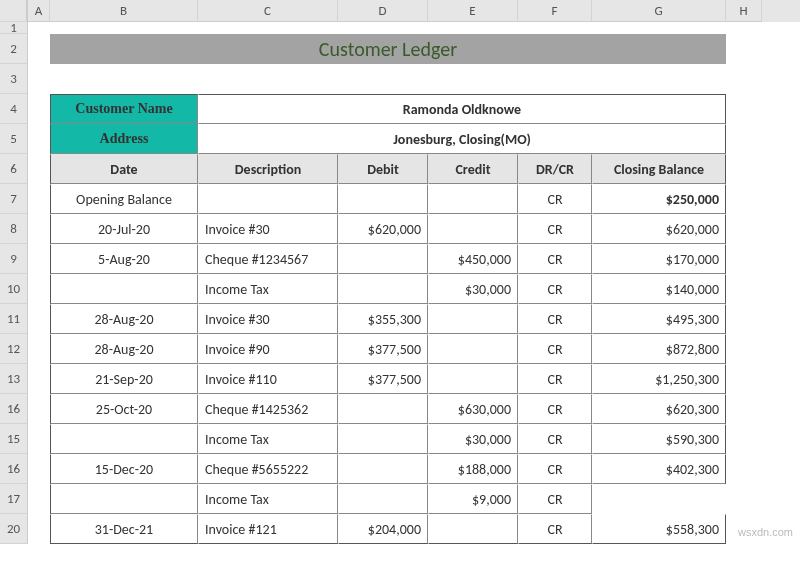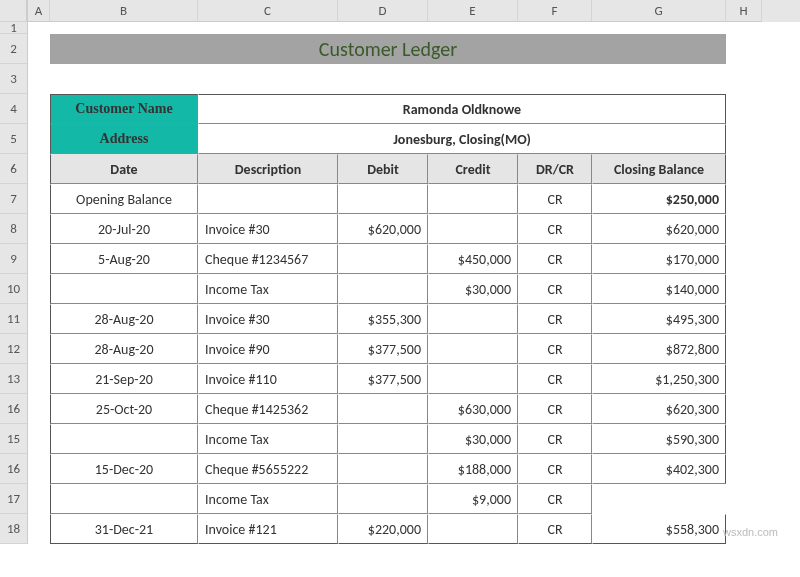--- a/index.html
+++ b/index.html
@@ -103,21 +103,21 @@
     }
     .center { justify-content: center; }
     .right { justify-content: flex-end; }
     .bold { font-weight: bold; }
     .merge-value {
       font-weight: bold;
       justify-content: center;
     }
     .watermark {
       position: absolute;
-      right: 22px;
+      right: 7px;
       bottom: 6px;
       font-size: 11px;
       color: #bbb;
       font-family: Arial, sans-serif;
     }
   </style>
 </head>
 <body>
 
 <div class="sheet">
@@ -134,21 +134,21 @@
     <div class="row-header">8</div>
     <div class="row-header">9</div>
     <div class="row-header">10</div>
     <div class="row-header">11</div>
     <div class="row-header">12</div>
     <div class="row-header">13</div>
     <div class="row-header">16</div>
     <div class="row-header">15</div>
     <div class="row-header">16</div>
     <div class="row-header">17</div>
-    <div class="row-header">18</div>
+    <div class="row-header">20</div>
   </div>
 
   <div class="grid-area">
 
     <div class="col-headers">
       <div class="col-header col-A">A</div>
       <div class="col-header col-B">B</div>
       <div class="col-header col-C">C</div>
       <div class="col-header col-D">D</div>
       <div class="col-header col-E">E</div>
@@ -307,21 +307,21 @@
           <div class="cell col-C br bb">Income Tax</div>
           <div class="cell col-D right br bb"></div>
           <div class="cell col-E right br bb">$9,000</div>
           <div class="cell col-F center br bb">CR</div>
           <div class="cell col-H"></div>
         </div>
         <div class="grid-row">
           <div class="cell col-A"></div>
           <div class="cell col-B center bl br bb-thick">31-Dec-21</div>
           <div class="cell col-C br bb-thick">Invoice #121</div>
-          <div class="cell col-D right br bb-thick">$220,000</div>
+          <div class="cell col-D right br bb-thick">$204,000</div>
           <div class="cell col-E right br bb-thick"></div>
           <div class="cell col-F center br bb-thick">CR</div>
           <div class="cell col-G right br-thick bb-thick">$558,300</div>
           <div class="cell col-H"></div>
         </div>
       </div>
 
   </div>
 </div>
 

